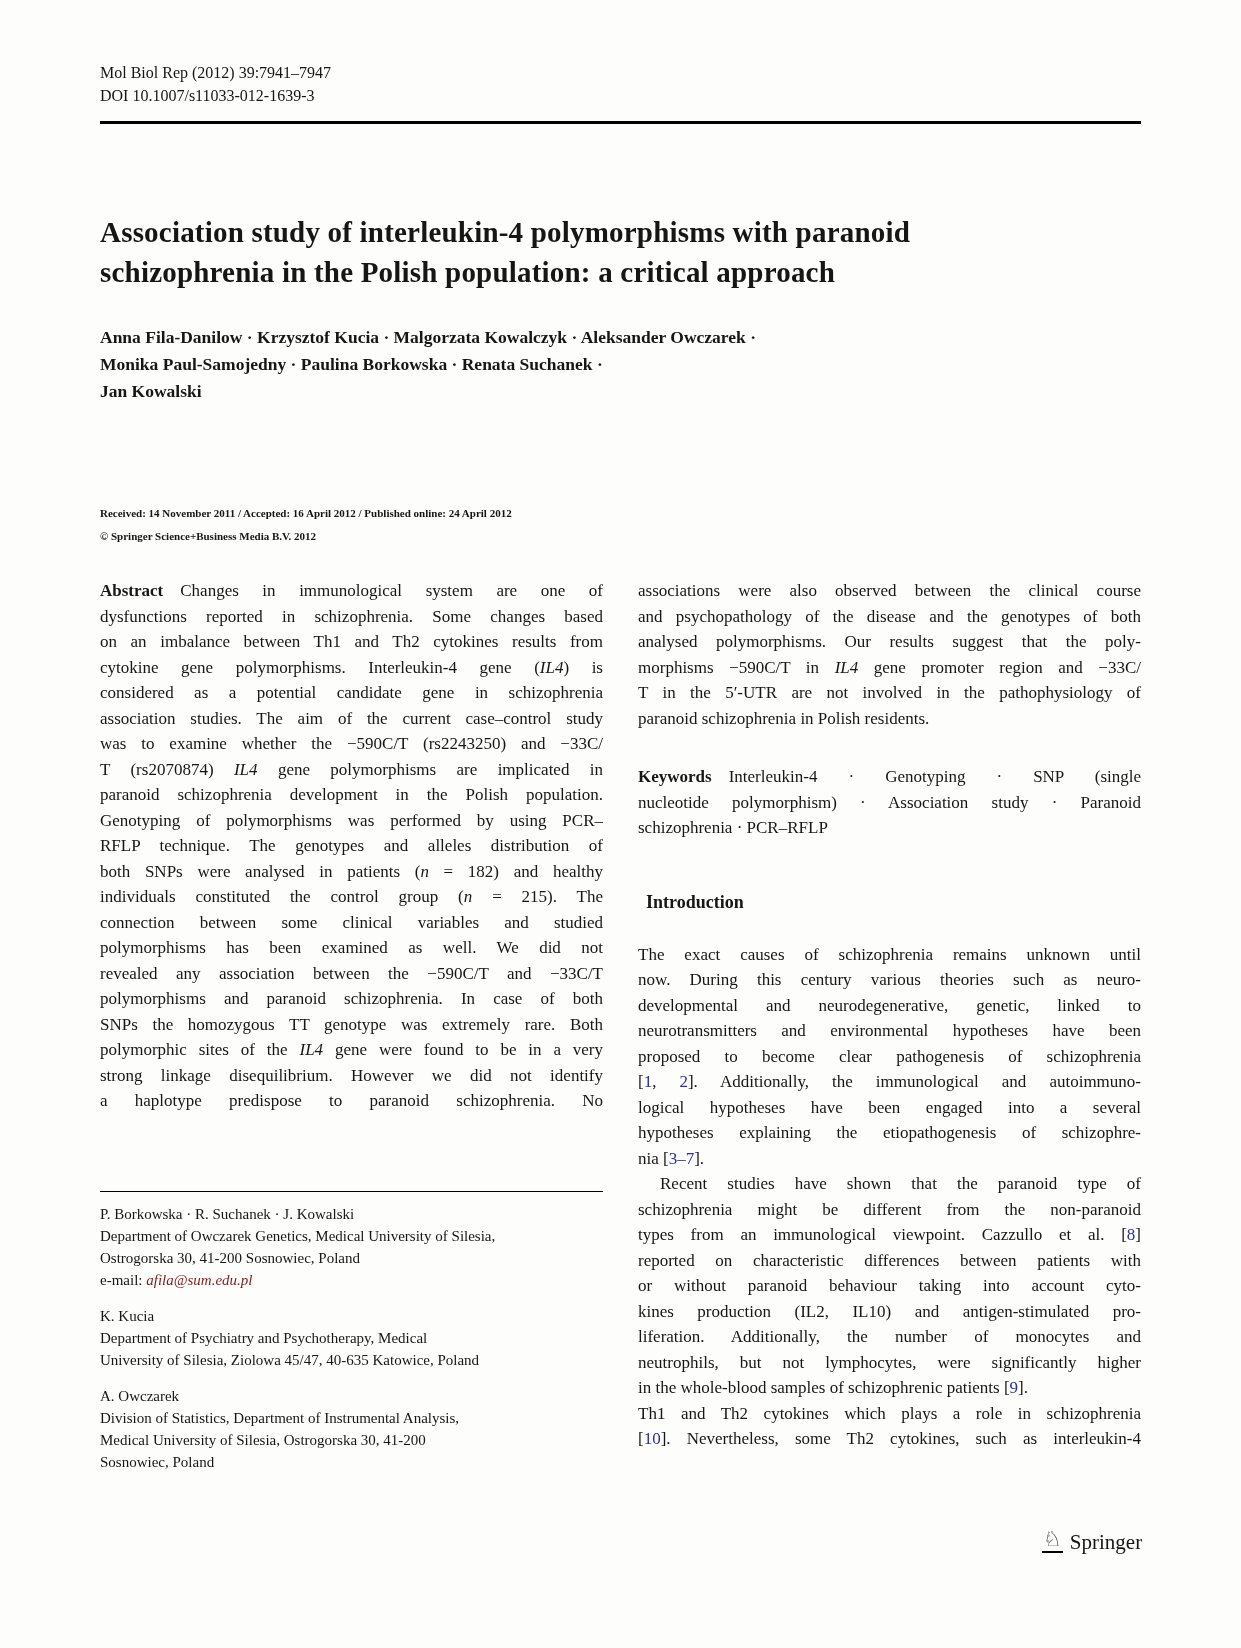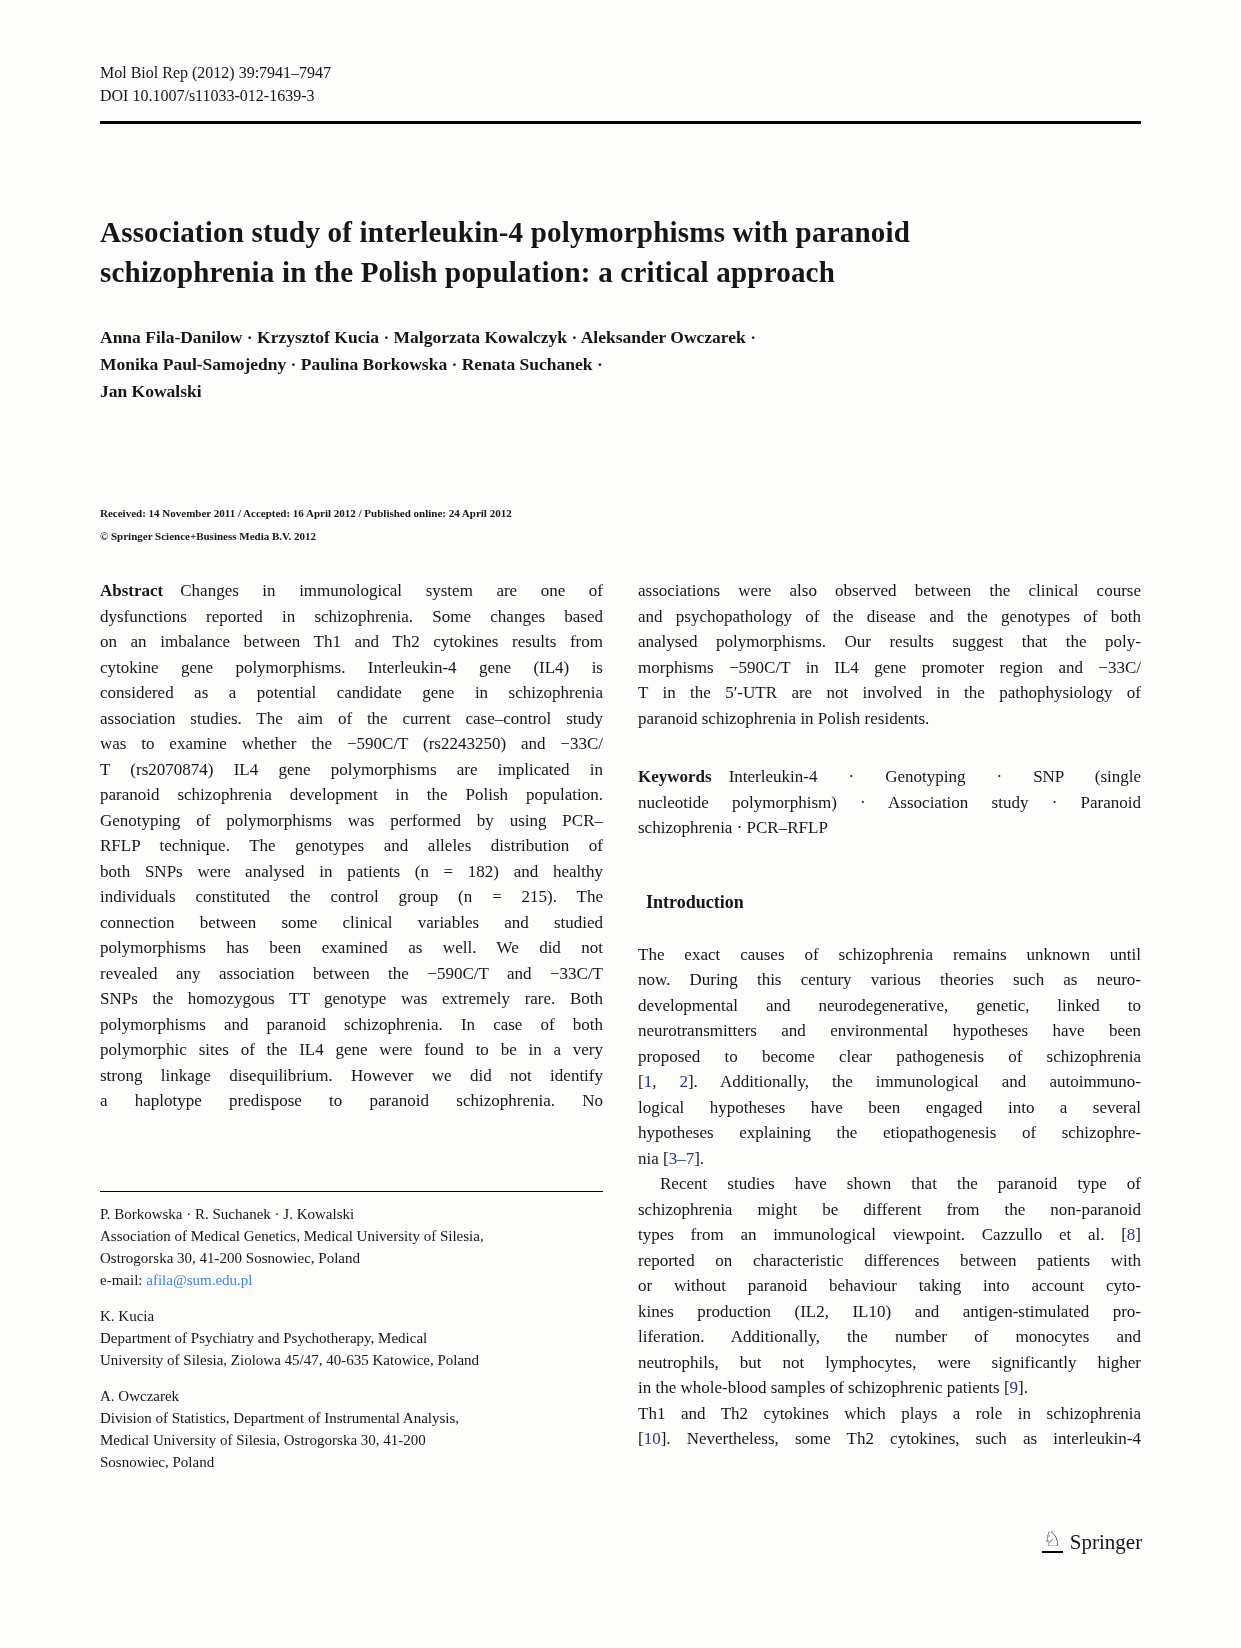--- a/index.html
+++ b/index.html
@@ -29,24 +29,24 @@
   .fblock{margin-bottom:14px;}
   .logo{position:absolute;left:1042px;top:1529px;display:flex;align-items:flex-end;gap:7px;}
   .knight{font-family:"DejaVu Sans",sans-serif;font-size:21px;line-height:1;
           border-bottom:2px solid #000;padding:0 1px 1px 1px;}
   .wordmark{font-size:21px;line-height:1.05;}
   
   .tline{text-align:justify;text-align-last:justify;}
   .tline.ns{text-align:left;text-align-last:left;}
   .tline.ind{text-indent:22px;}
   
-  .f-i{}
+  .f-i{font-style:italic;}
   .f-b{font-weight:700;}
   .f-r{color:#2830a0;}
-  .f-a{color:#3b82f6;}
+  .f-a{color:#7f1d1d;font-style:italic;}
   .f-m{font-family:"DejaVu Sans",sans-serif;font-size:0.88em;}
 </style>
 </head>
 <body>
 
 <div id="page">
 
   <header class="hdr">
     <div>Mol Biol Rep (2012) 39:7941–7947</div>
     <div>DOI 10.1007/s11033-012-1639-3</div>
@@ -81,22 +81,22 @@
         <div class="tline">was to examine whether the −590C/T (rs2243250) and −33C/</div>
         <div class="tline">T (rs2070874) <span class="f-i">IL4</span> gene polymorphisms are implicated in</div>
         <div class="tline">paranoid schizophrenia development in the Polish population.</div>
         <div class="tline">Genotyping of polymorphisms was performed by using PCR–</div>
         <div class="tline">RFLP technique. The genotypes and alleles distribution of</div>
         <div class="tline">both SNPs were analysed in patients (<span class="f-i">n</span> = 182) and healthy</div>
         <div class="tline">individuals constituted the control group (<span class="f-i">n</span> = 215). The</div>
         <div class="tline">connection between some clinical variables and studied</div>
         <div class="tline">polymorphisms has been examined as well. We did not</div>
         <div class="tline">revealed any association between the −590C/T and −33C/T</div>
+        <div class="tline">polymorphisms and paranoid schizophrenia. In case of both</div>
         <div class="tline">SNPs the homozygous TT genotype was extremely rare. Both</div>
-        <div class="tline">polymorphisms and paranoid schizophrenia. In case of both</div>
         <div class="tline">polymorphic sites of the <span class="f-i">IL4</span> gene were found to be in a very</div>
         <div class="tline">strong linkage disequilibrium. However we did not identify</div>
         <div class="tline">a haplotype predispose to paranoid schizophrenia. No</div>
       </div>
   </section>
 
   <section class="colR">
     <div class="para">
         <div class="tline">associations were also observed between the clinical course</div>
         <div class="tline">and psychopathology of the disease and the genotypes of both</div>
@@ -136,21 +136,21 @@
     <div class="para">
         <div class="tline">Th1 and Th2 cytokines which plays a role in schizophrenia</div>
         <div class="tline">[<span class="f-r">10</span>]. Nevertheless, some Th2 cytokines, such as interleukin-4</div>
       </div>
   </section>
 
   <footer class="fnotes">
     <div class="divider"></div>
     <div class="fblock">
         <div class="tline ns">P. Borkowska · R. Suchanek · J. Kowalski</div>
-        <div class="tline ns">Association of Medical Genetics, Medical University of Silesia,</div>
+        <div class="tline ns">Department of Owczarek Genetics, Medical University of Silesia,</div>
         <div class="tline ns">Ostrogorska 30, 41-200 Sosnowiec, Poland</div>
         <div class="tline ns">e-mail: <span class="f-a">afila@sum.edu.pl</span></div>
       </div>
     <div class="fblock">
         <div class="tline ns">K. Kucia</div>
         <div class="tline ns">Department of Psychiatry and Psychotherapy, Medical</div>
         <div class="tline ns">University of Silesia, Ziolowa 45/47, 40-635 Katowice, Poland</div>
       </div>
     <div class="fblock">
         <div class="tline ns">A. Owczarek</div>

